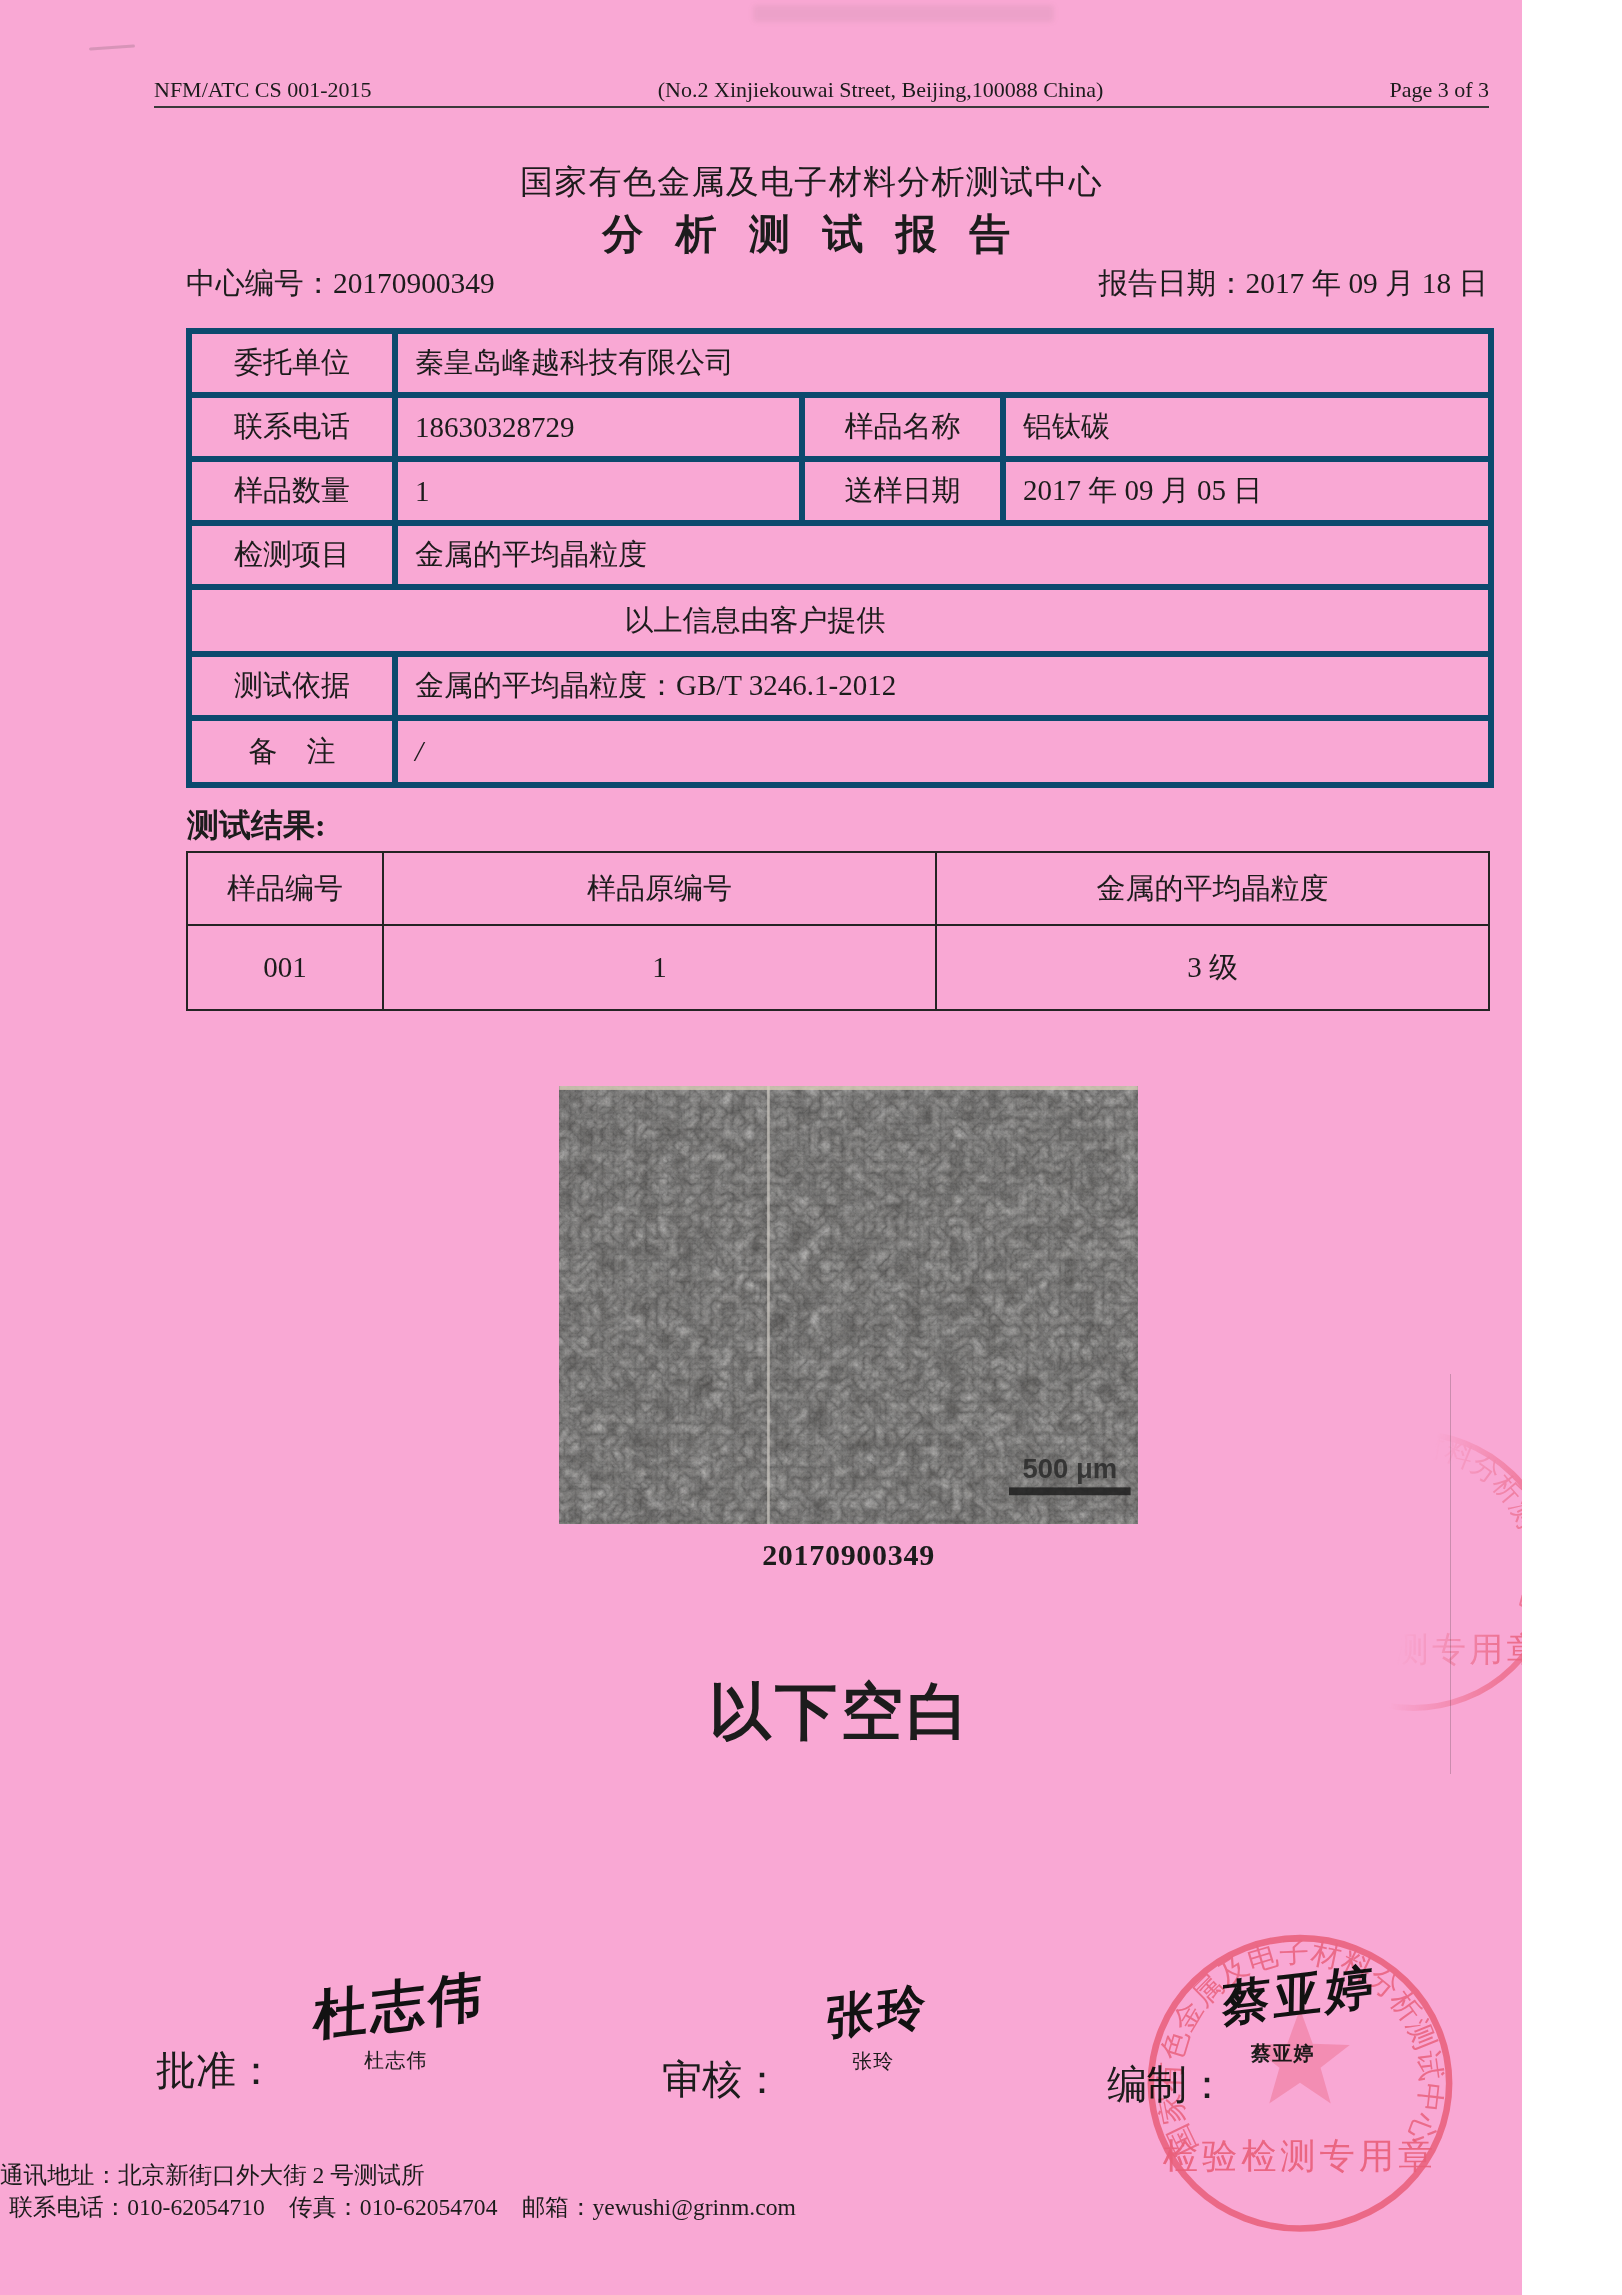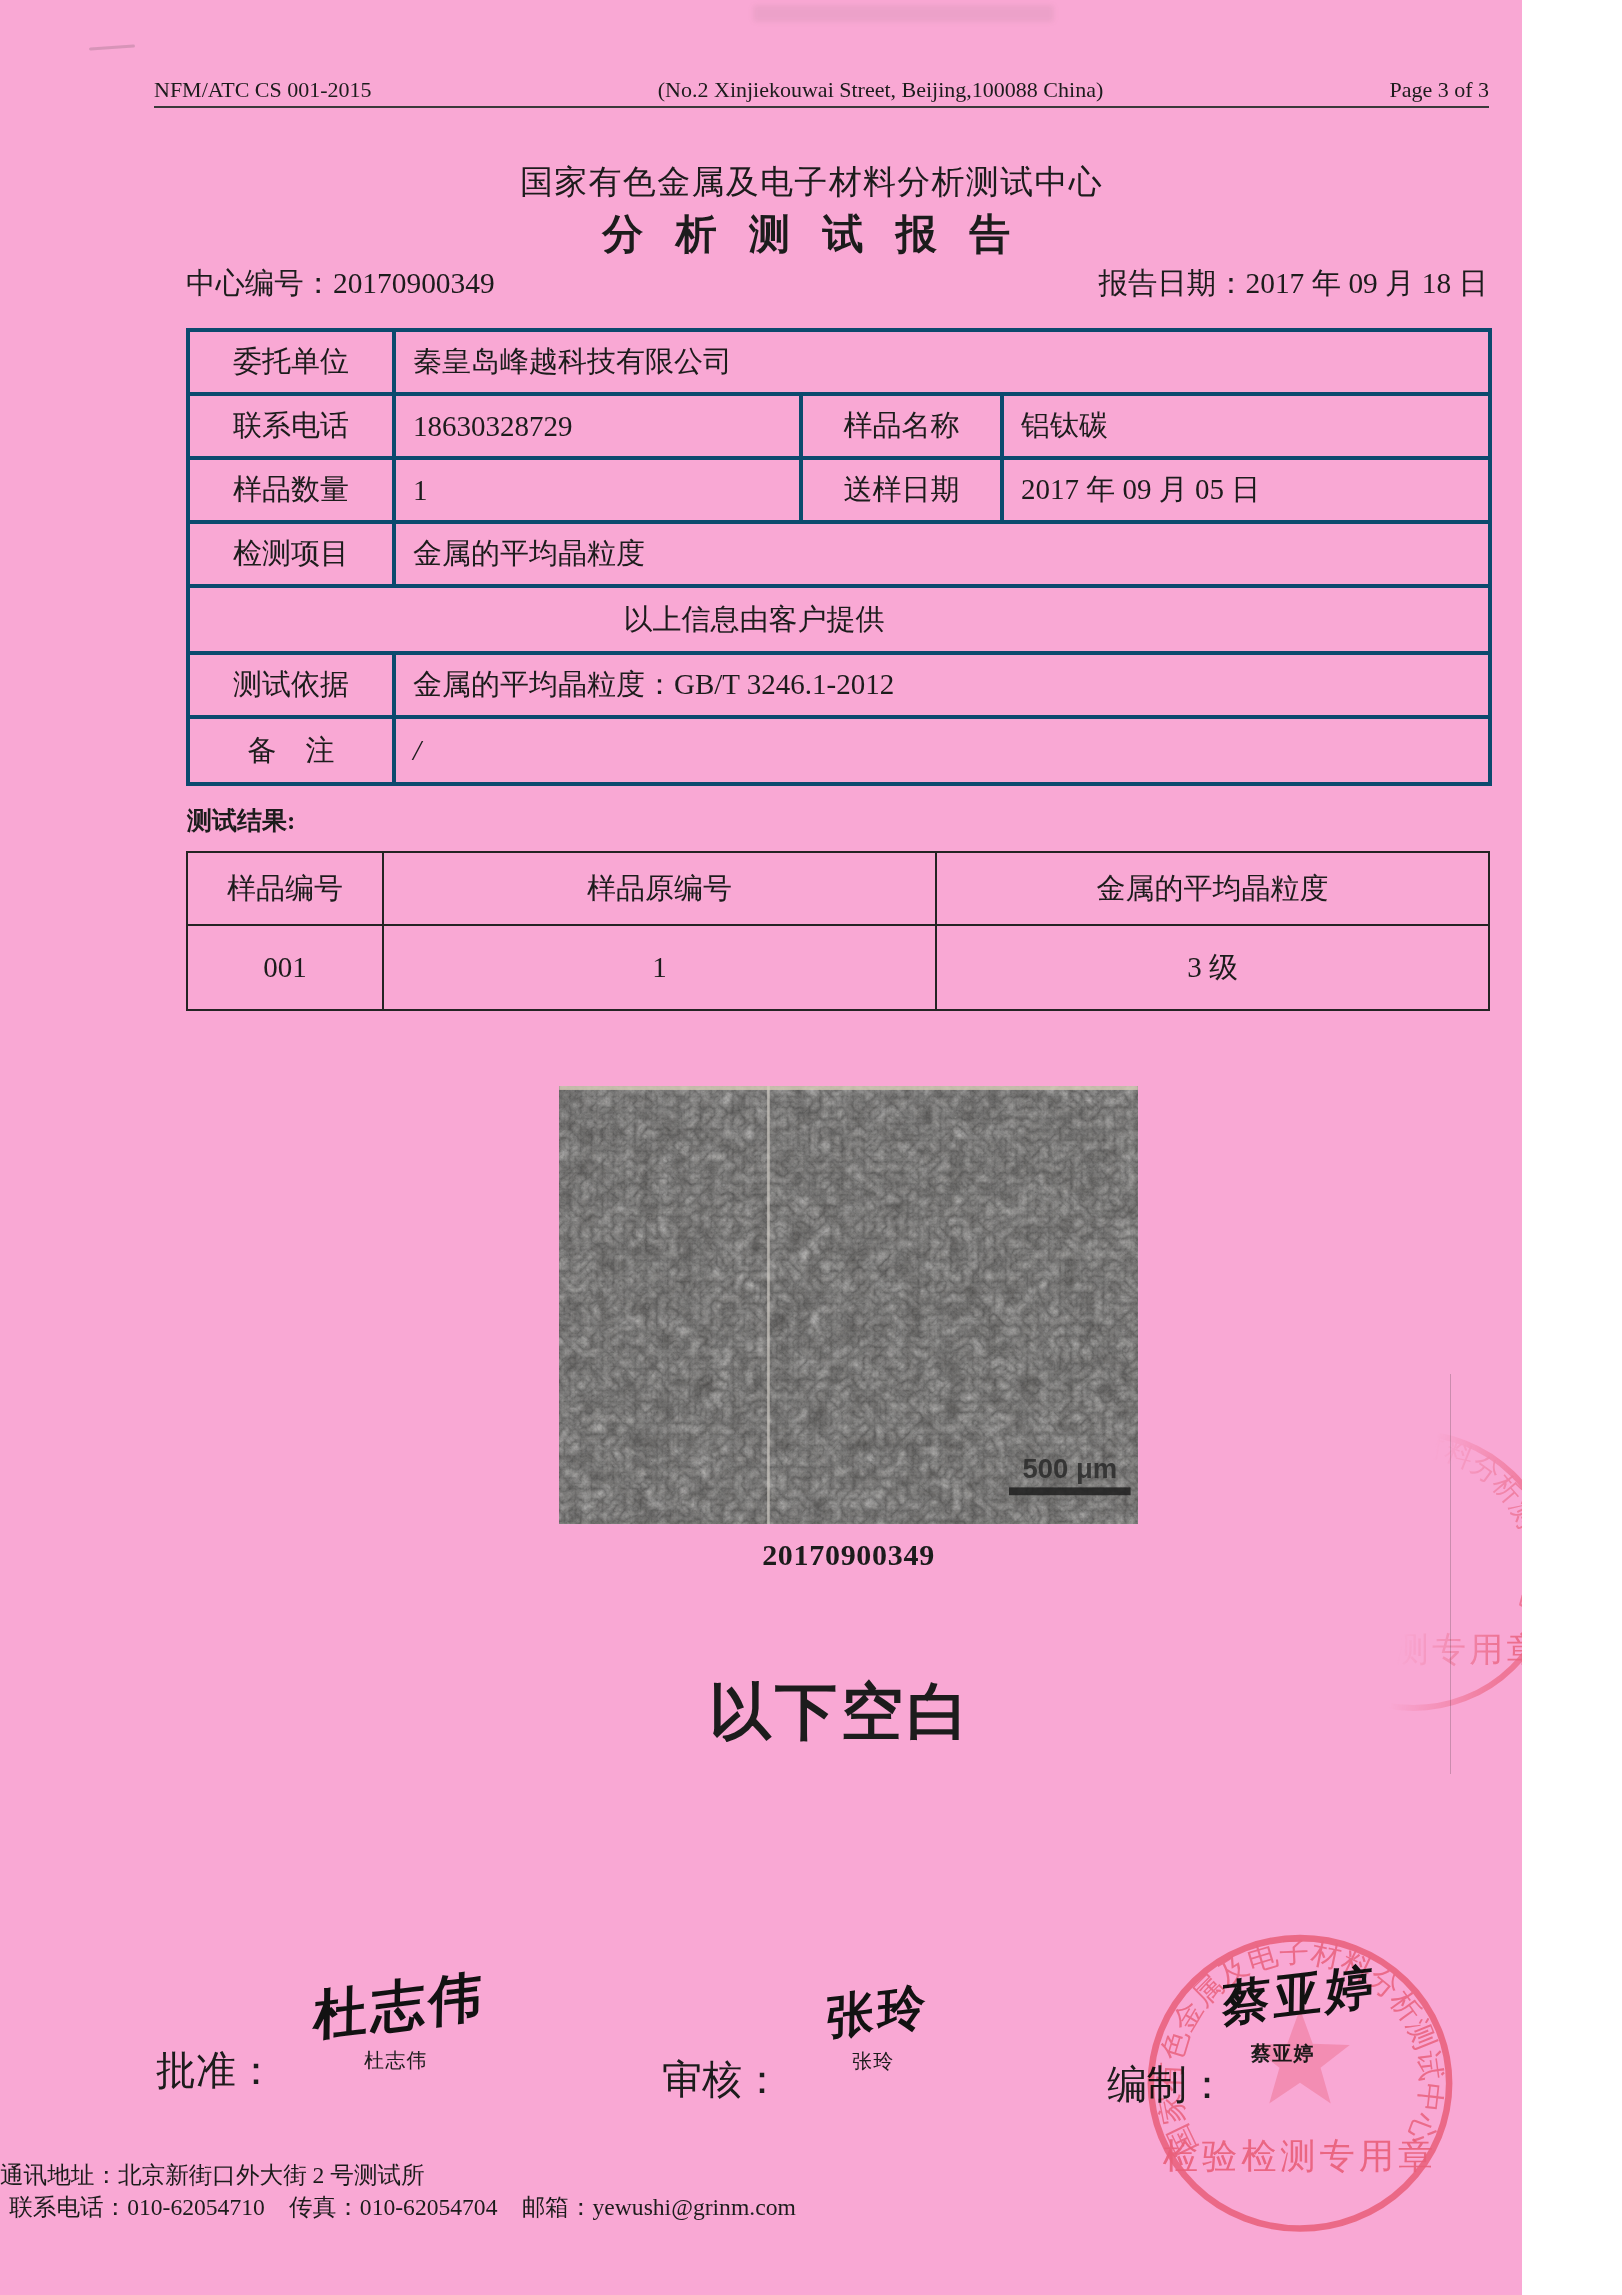--- a/index.html
+++ b/index.html
@@ -22,30 +22,30 @@
   .title{position:absolute; left:0; top:160px; width:1623px; text-align:center;
     font-size:33px; letter-spacing:1.3px;}
   .subtitle{position:absolute; left:0; top:207px; width:1623px; text-align:center;
     font-family:"Liberation Sans","DejaVu Sans",sans-serif; font-weight:700; font-size:41px; letter-spacing:10.5px;}
 
   .meta{position:absolute; left:186px; top:264px; width:1302px; display:flex; justify-content:space-between;
     font-size:29.4px;}
 
   table{border-collapse:collapse; table-layout:fixed;}
   .info-table{position:absolute; left:186px; top:328px; width:1302px;}
-  .info-table td{border:4px solid #0c4a6e; font-size:29px; padding:0 5.2px; overflow:hidden;}
+  .info-table td{border:6px solid #0c4a6e; font-size:29px; padding:0 5.2px; overflow:hidden;}
   .info-table td.lbl{text-align:center;}
   .info-table td.val{text-align:left; padding-left:17px;}
   .info-table tr{height:64px;}
   .info-table tr.tall{height:67px;}
   .centerrow{text-align:center;border-radius:18px;}
   .centerrow span{position:relative; left:-85px;}
   .slash{font-style:italic;}
 
-  .results-heading{position:absolute; left:187px; top:804px; font-size:25px; font-weight:700;}
+  .results-heading{position:absolute; left:187px; top:804px; font-size:32px; font-weight:700;}
   .results-table{position:absolute; left:186px; top:851px; width:1302px;}
   .results-table td{border:2px solid #242424; font-size:29px; text-align:center;}
   .results-table tr.hrow{height:73px;}
   .results-table tr.drow{height:85px;}
 
   .figure{position:absolute; left:559px; top:1086px; width:579px; height:438px;}
   .figure svg{display:block;}
   .fig-caption{position:absolute; left:559px; top:1538px; width:579px; text-align:center;
     font-size:30px; font-weight:700; letter-spacing:0.7px;}
   .blank-note{position:absolute; left:29.4px; top:1670px; width:1623px; text-align:center;

